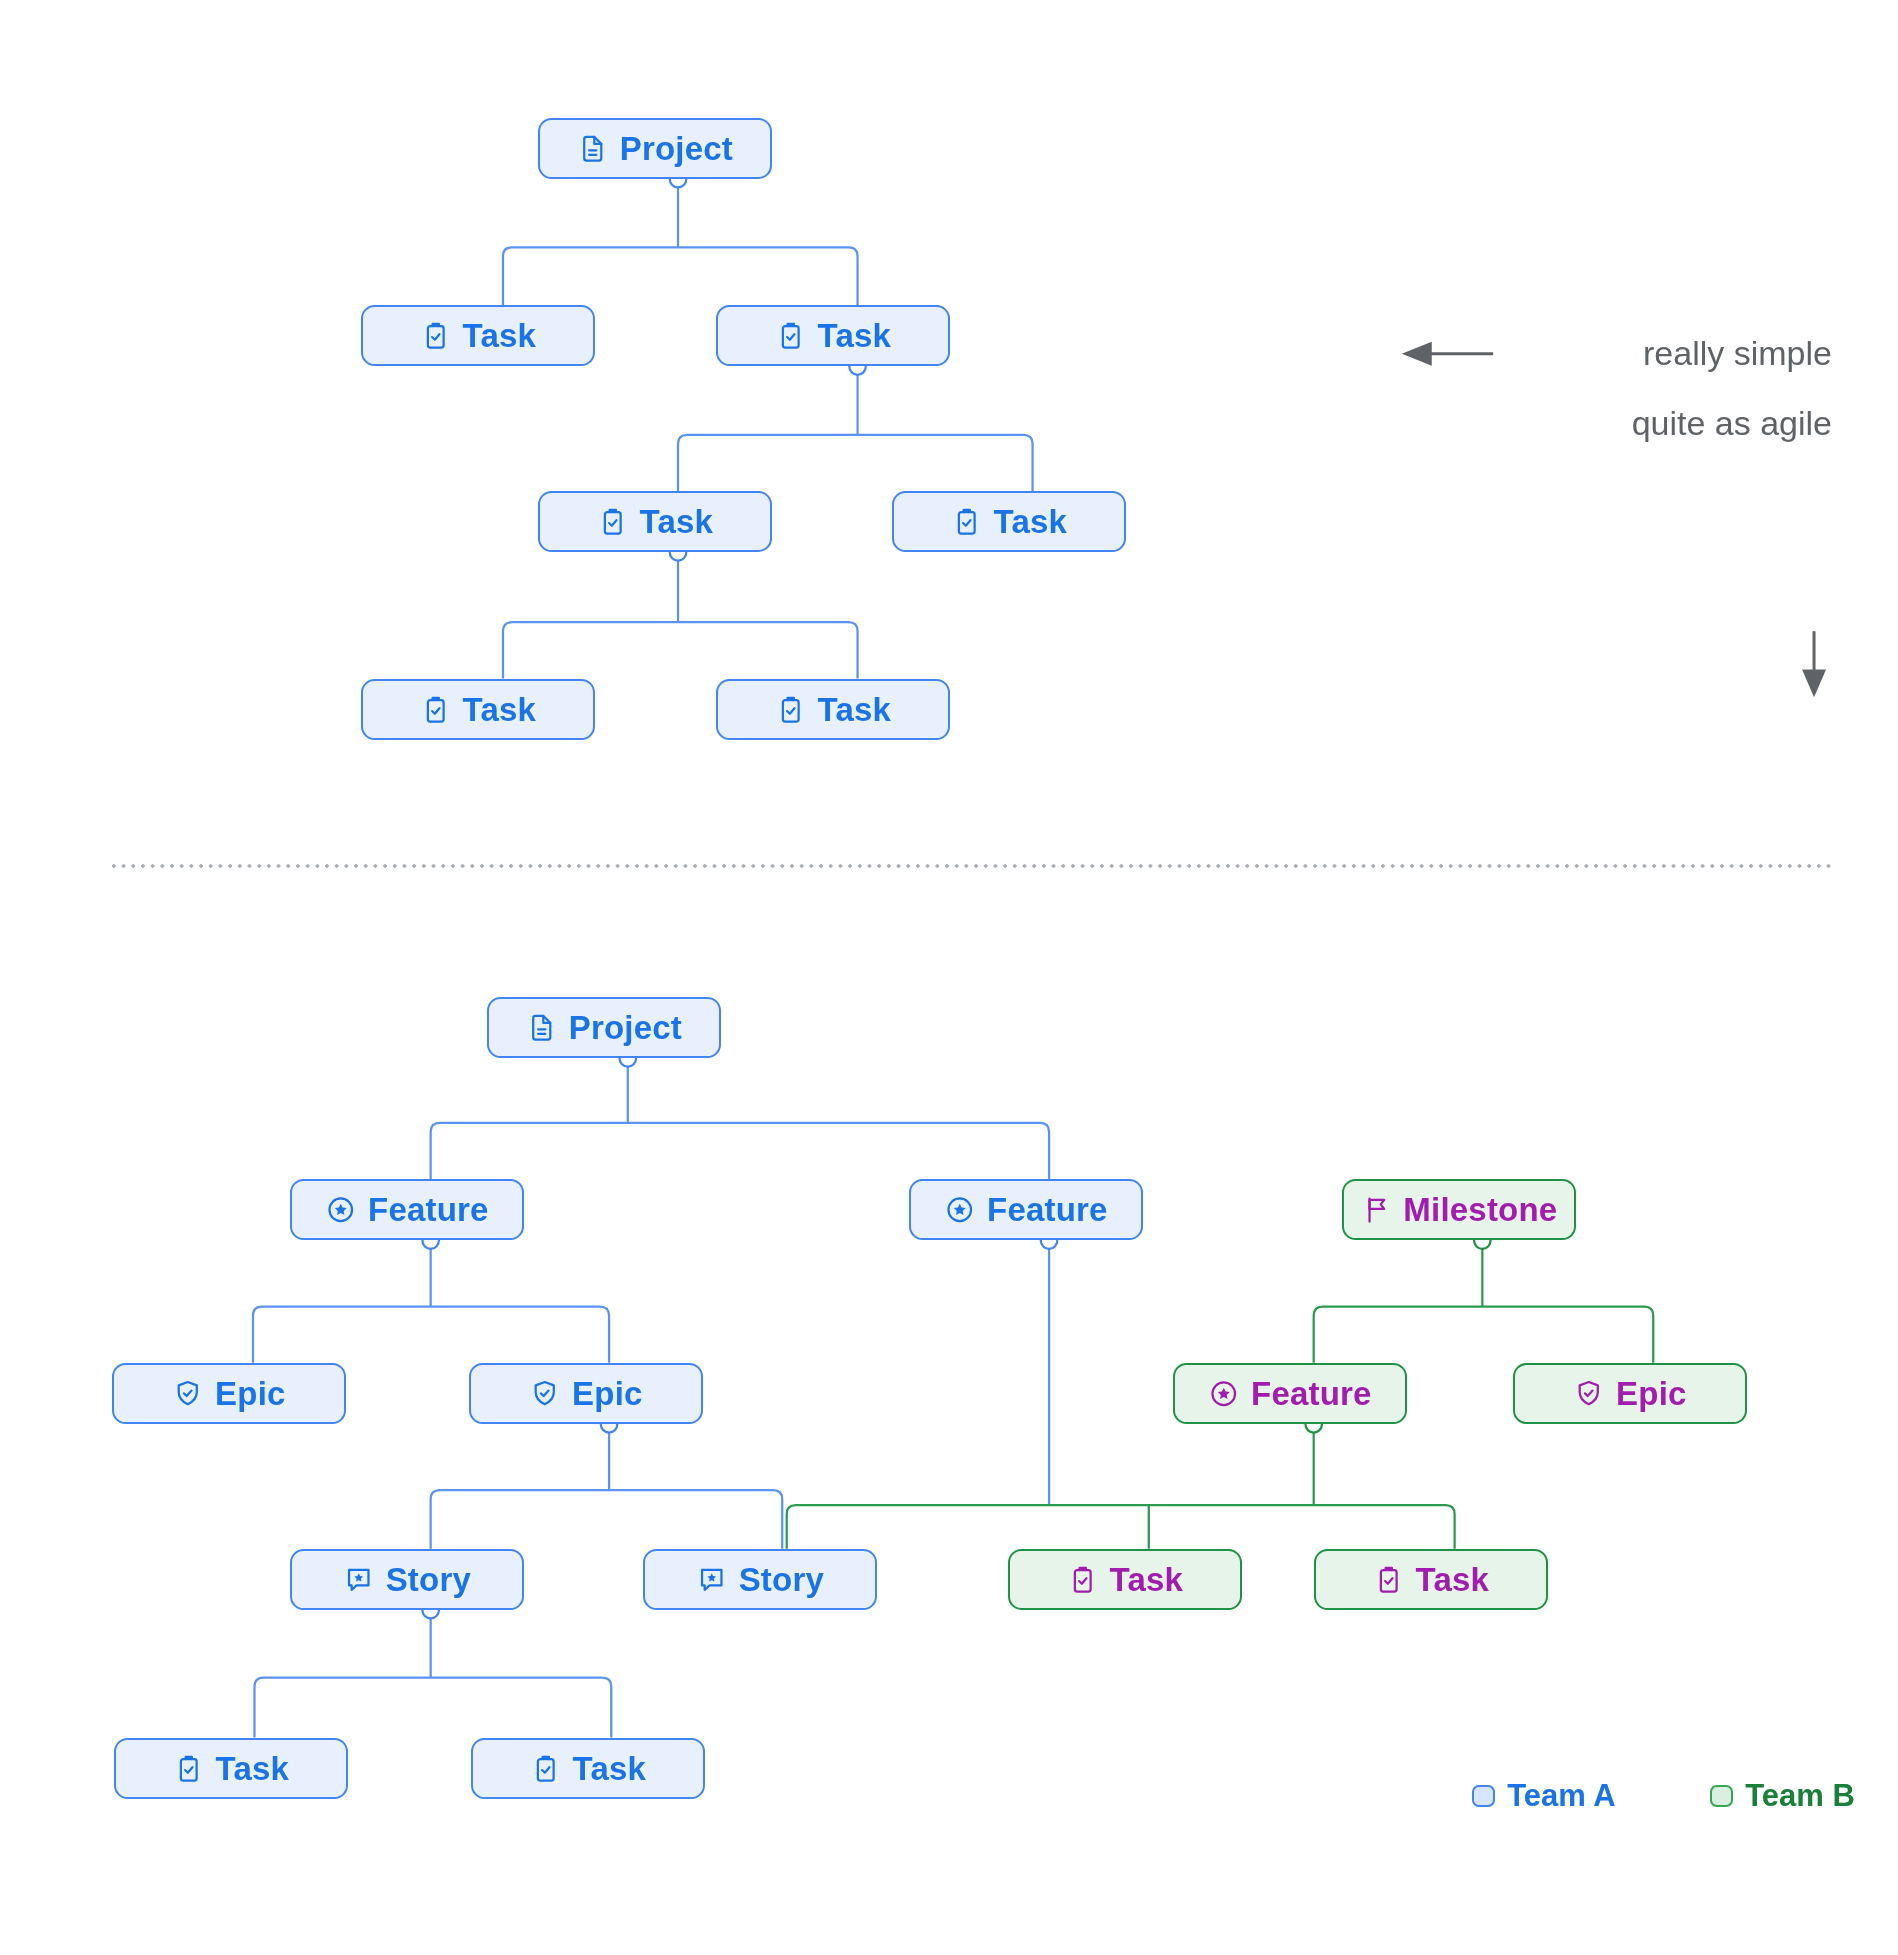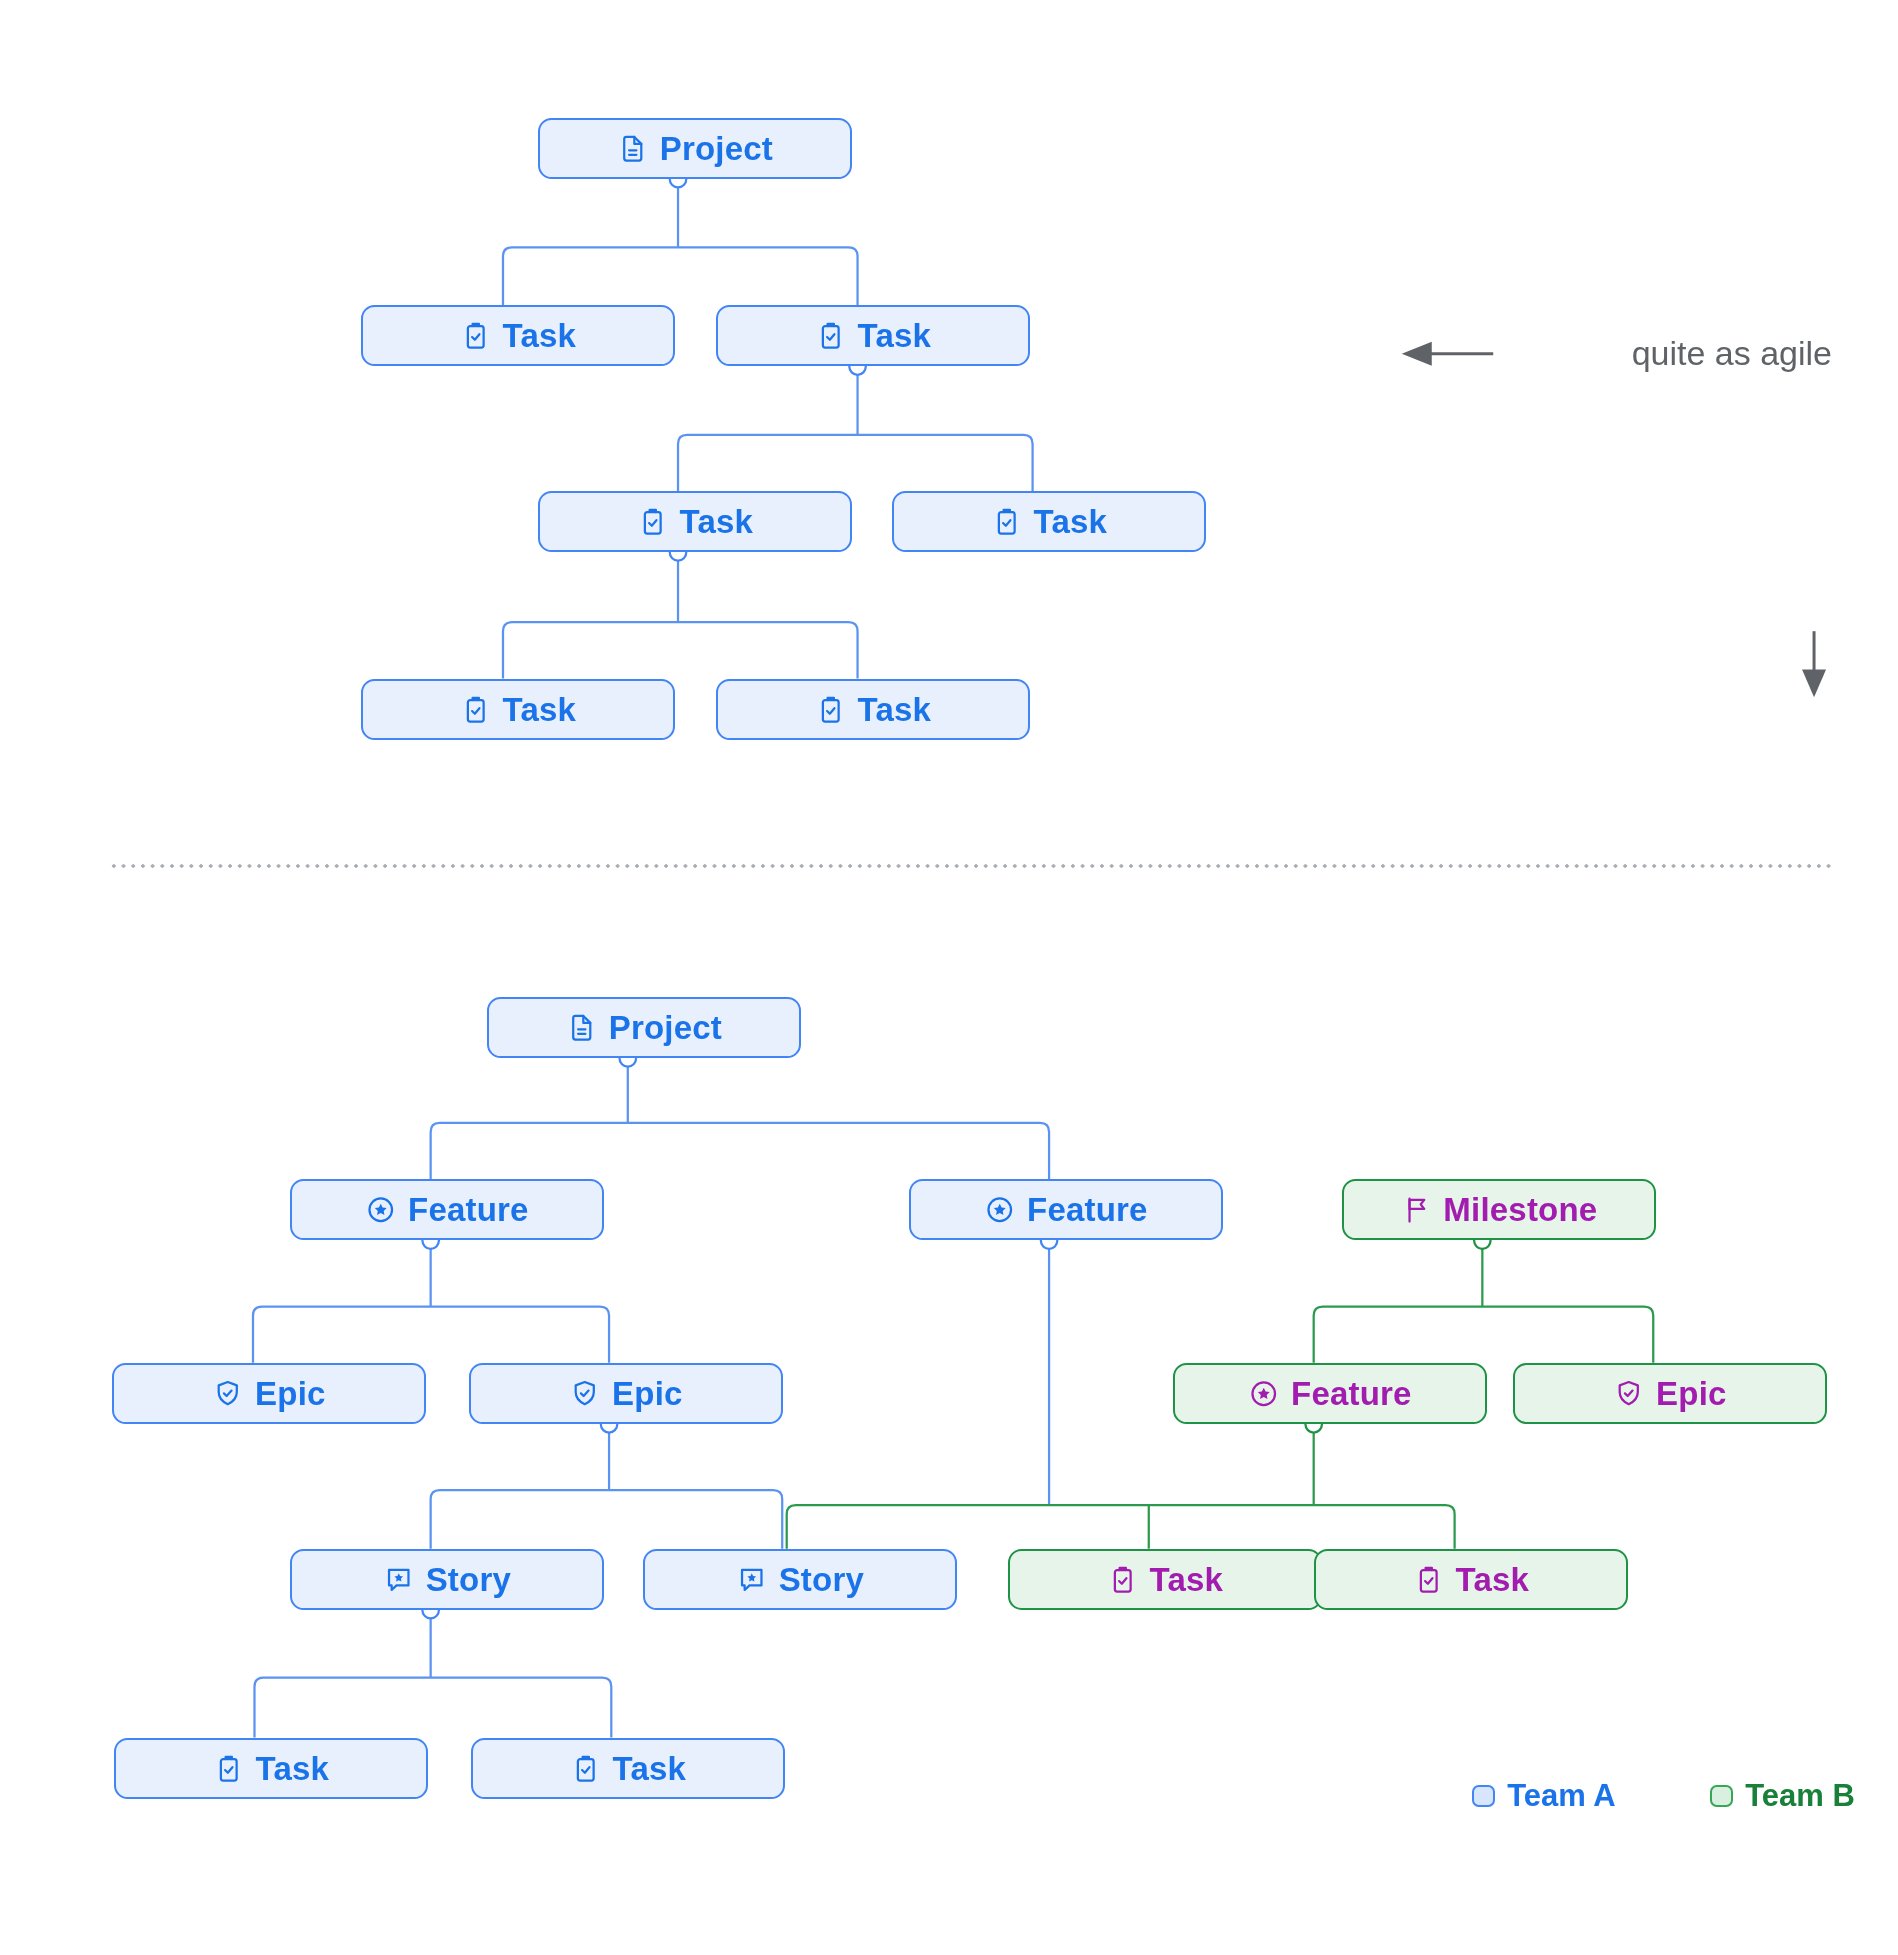--- a/index.html
+++ b/index.html
@@ -1,19 +1,19 @@
 <!DOCTYPE html>
 <html style="font-size:12px"><head>
 <meta charset="utf-8">
 <style>
   html,body{margin:0;padding:0;background:#ffffff;}
   .canvas{position:relative;width:1898px;height:1955px;background:#ffffff;overflow:hidden;
           font-family:"Liberation Sans",sans-serif;}
   svg.wires{position:absolute;left:0;top:0;}
-  .node{position:absolute;width:314px;height:61px;border-radius:13.5px;box-sizing:border-box;
+  .node{position:absolute;width:234px;height:61px;border-radius:13.5px;box-sizing:border-box;
         display:flex;align-items:center;justify-content:center;gap:11.2px;
         font-size:33px;font-weight:700;letter-spacing:0.2px;}
   .node.a{background:#e8f0fe;border:2.2px solid #4285f4;color:#1a73e8;}
   .node.b{background:#e6f4ea;border:2.2px solid #1f9345;color:#a21caf;}
   .node svg{width:31.5px;height:31.5px;flex:0 0 auto;}
   .ann{position:absolute;top:318px;right:66px;width:390px;text-align:right;
        font-size:34px;line-height:70px;font-weight:400;color:#5f6368;}
   .ann .gap{margin-top:12px;}
   .sep{position:absolute;left:109px;top:863px;width:1724px;height:6px;
        background-image:radial-gradient(circle,#a8adb3 1.5px,transparent 2px);
@@ -150,20 +150,21 @@
     <span>Task</span>
   </div>
   <div class="node a" style="left:716px;top:679px;">
     <svg viewBox="0 0 42 42" width="31.5" height="31.5">
         <use href="#i-task"></use>
       </svg>
     <span>Task</span>
   </div>
 
   <div class="ann">
+    <div>really simple</div>
     <div>quite as agile</div>
   </div>
 
   <div class="sep"></div>
 
   <div class="node a" style="left:487px;top:997px;">
     <svg viewBox="0 0 42 42" width="31.5" height="31.5">
         <use href="#i-project"></use>
       </svg>
     <span>Project</span>

